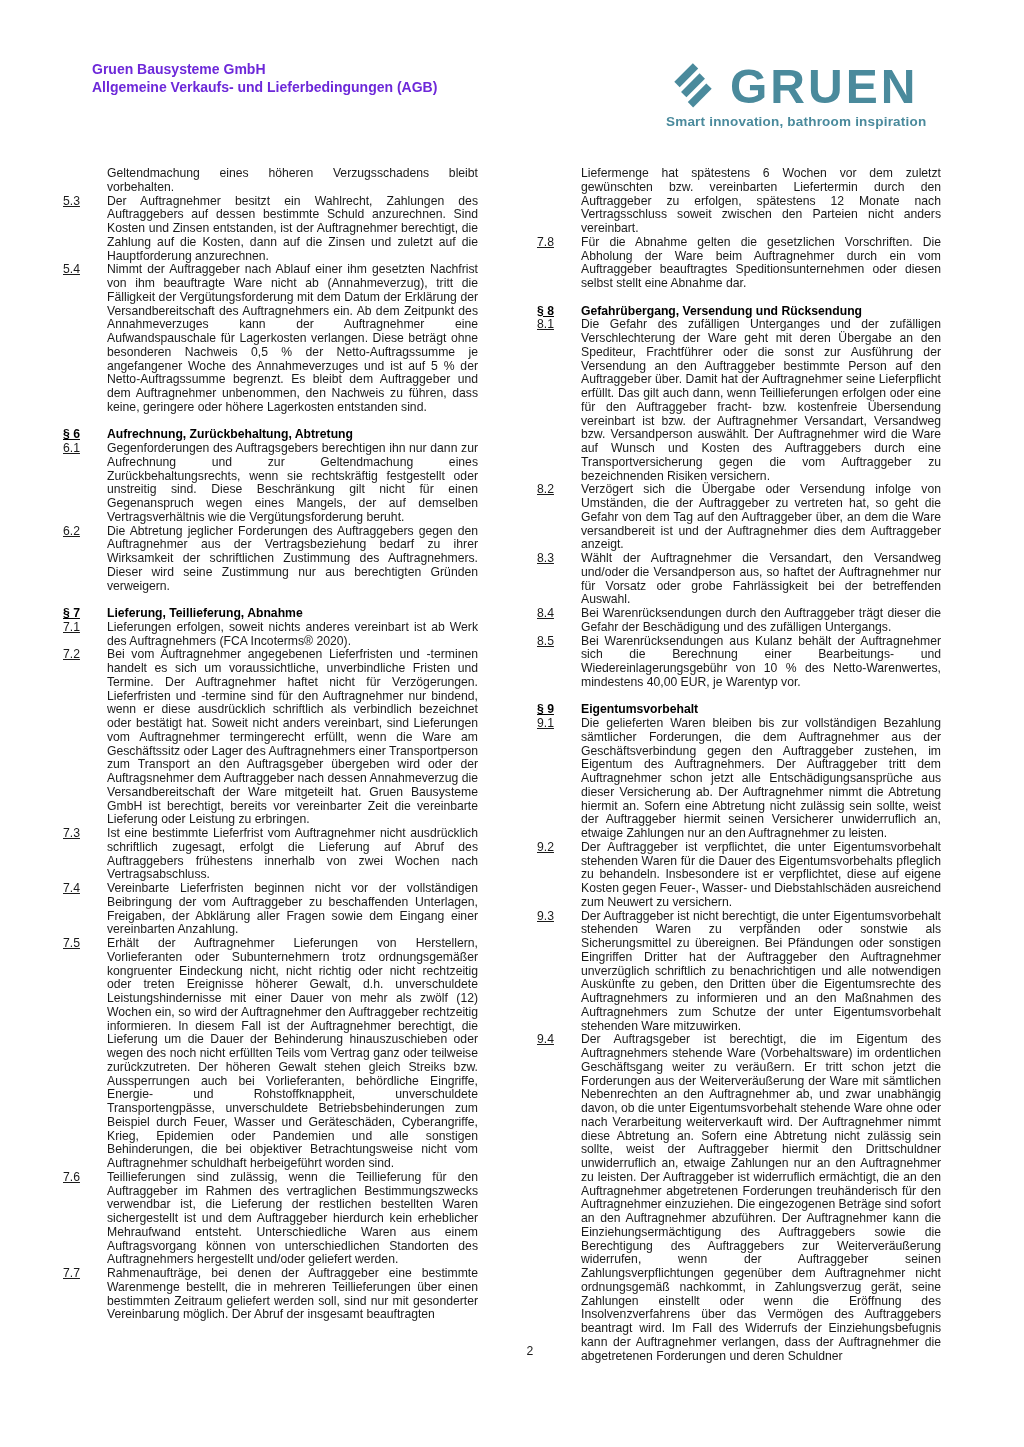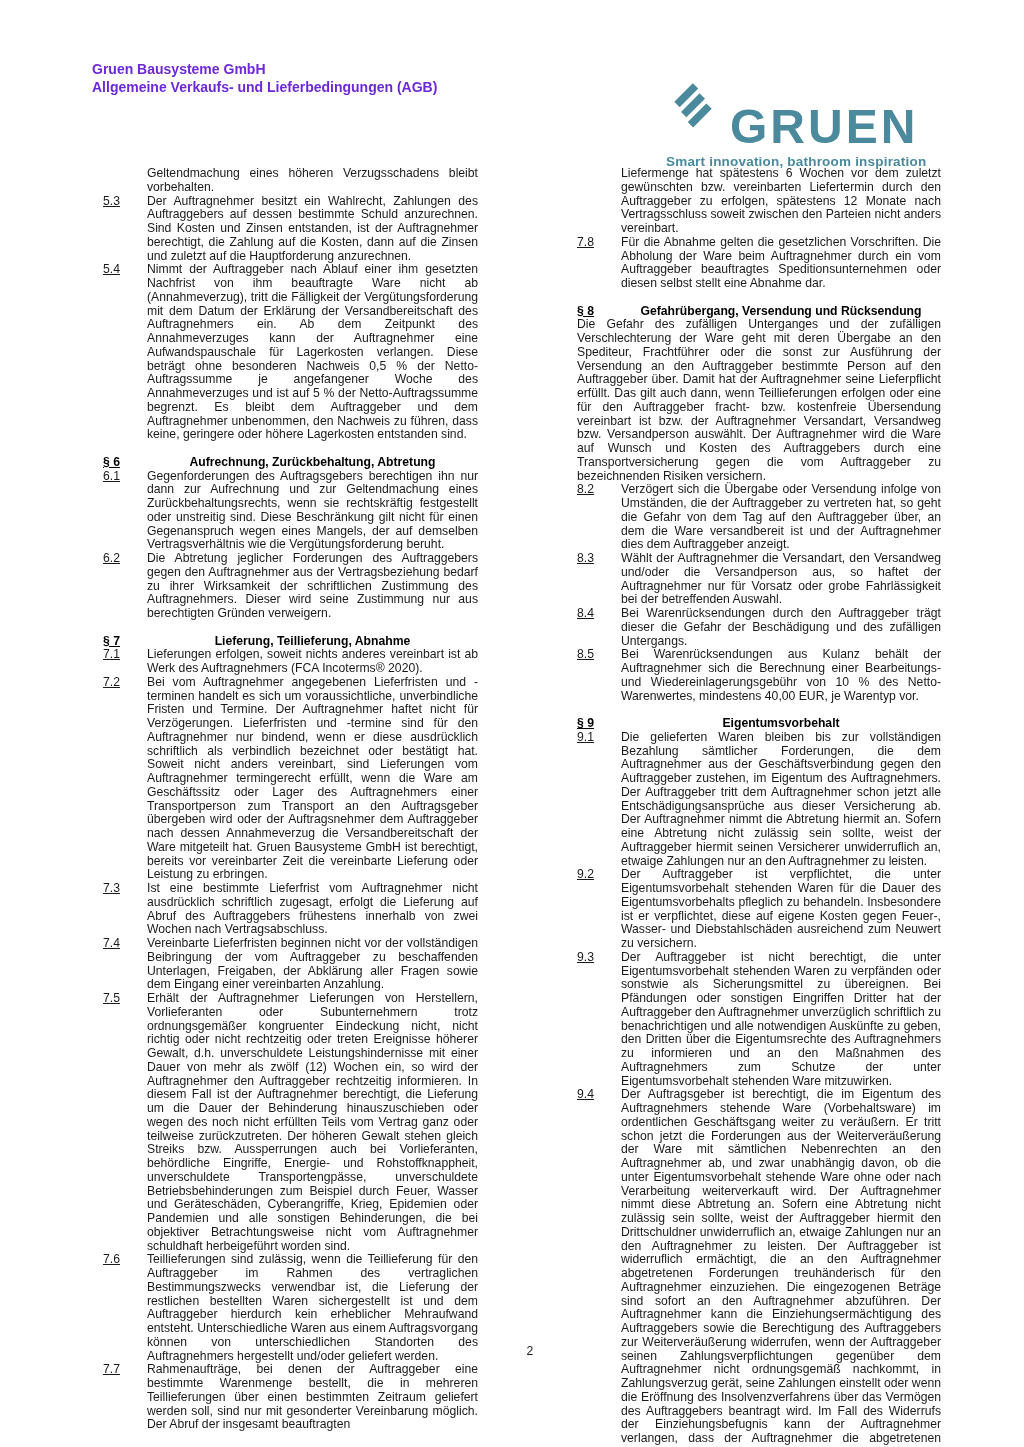--- a/index.html
+++ b/index.html
@@ -35,46 +35,45 @@
   }
   .logo-row { display: flex; align-items: center; }
   .slashes { width: 54px; height: 54px; flex: 0 0 54px; }
   .logo-word {
     font-size: 48px;
     font-weight: bold;
     letter-spacing: 3px;
     color: var(--brand, #4a8a9c);
     margin-left: 10px;
     line-height: 54px;
-    margin-top: 40px;
   }
   .logo-tagline {
     margin-top: 0;
     font-size: 13.5px;
     font-weight: bold;
     letter-spacing: 0.2px;
     color: var(--brand, #4a8a9c);
     white-space: nowrap;
   }
 
   
   .col {
     position: absolute;
     top: 167px;
     font-size: 12.2px;
     line-height: 13.75px;
   }
   .col-left  { left: 63px;  width: 415px; }
   .col-right { left: 537px; width: 404px; }
 
-  .item { display: flex; margin-left: 40px; }
+  .item { display: flex; }
   .item .num  { flex: 0 0 44px; width: 44px; text-decoration: underline; }
   .item .txt  { flex: 1; text-align: justify; }
   .item.heading { font-weight: bold; margin-top: 13.75px; color: #000; }
-  .item.heading .txt { text-align: center; }
+  .item.heading .txt { text-align: left; }
 
   .page-number {
     position: absolute;
     top: 1344px;
     left: 0;
     width: 1060px;
     text-align: center;
     font-size: 12.2px;
     color: #1a1a1a;
   }
@@ -168,20 +167,21 @@
       </div>
       <div class="item">
         <span class="num">7.8</span>
         <div class="txt">Für die Abnahme gelten die gesetzlichen Vorschriften. Die Abholung der Ware beim Auftragnehmer durch ein vom Auftraggeber beauftragtes Speditionsunternehmen oder diesen selbst stellt eine Abnahme dar.</div>
       </div>
       <div class="item heading">
         <span class="num">§ 8</span>
         <div class="txt">Gefahrübergang, Versendung und Rücksendung</div>
       </div>
       <div class="item">
+        <span class="num">8.1</span>
         <div class="txt">Die Gefahr des zufälligen Unterganges und der zufälligen Verschlechterung der Ware geht mit deren Übergabe an den Spediteur, Frachtführer oder die sonst zur Ausführung der Versendung an den Auftraggeber bestimmte Person auf den Auftraggeber über. Damit hat der Auftragnehmer seine Lieferpflicht erfüllt. Das gilt auch dann, wenn Teillieferungen erfolgen oder eine für den Auftraggeber fracht- bzw. kostenfreie Übersendung vereinbart ist bzw. der Auftragnehmer Versandart, Versandweg bzw. Versandperson auswählt. Der Auftragnehmer wird die Ware auf Wunsch und Kosten des Auftraggebers durch eine Transportversicherung gegen die vom Auftraggeber zu bezeichnenden Risiken versichern.</div>
       </div>
       <div class="item">
         <span class="num">8.2</span>
         <div class="txt">Verzögert sich die Übergabe oder Versendung infolge von Umständen, die der Auftraggeber zu vertreten hat, so geht die Gefahr von dem Tag auf den Auftraggeber über, an dem die Ware versandbereit ist und der Auftragnehmer dies dem Auftraggeber anzeigt.</div>
       </div>
       <div class="item">
         <span class="num">8.3</span>
         <div class="txt">Wählt der Auftragnehmer die Versandart, den Versandweg und/oder die Versandperson aus, so haftet der Auftragnehmer nur für Vorsatz oder grobe Fahrlässigkeit bei der betreffenden Auswahl.</div>
       </div>

